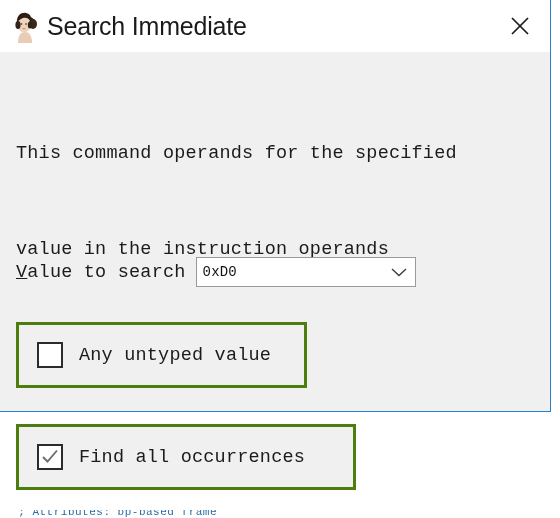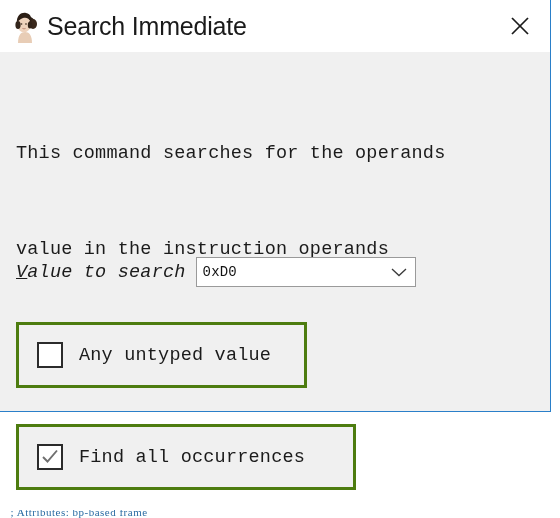--- a/index.html
+++ b/index.html
@@ -36,21 +36,21 @@
     width: 560px;
     height: 8px;
     background: #ffffff;
     overflow: hidden;
   }
   .bg-disasm {
     position: absolute;
     left: 4px;
     top: -4px;
     white-space: pre;
-    font-family: Liberation Serif, serif;
+    font-family: Liberation Mono, monospace;
     font-size: 11px;
     color: #2b6ca3;
     letter-spacing: 0.5px;
   }
 
   
   .dialog {
     position: absolute;
     left: 0;
     top: 0;
@@ -125,21 +125,20 @@
     left: 16px;
     top: 205px;
     display: flex;
     align-items: center;
   }
   .value-label {
     font-size: 18.5px;
     color: #1b1b1b;
     white-space: pre;
     letter-spacing: 0.2px;
-    font-style: italic;
   }
   .value-label .accel {
     text-decoration: underline;
   }
   .combo {
     margin-left: 10px;
     width: 220px;
     height: 30px;
     box-sizing: border-box;
     background: #ffffff;
@@ -269,21 +268,21 @@
       <svg width="26" height="26" viewBox="0 0 26 26" aria-hidden="true">
         <line x1="5" y1="5" x2="21" y2="21" stroke="#1a1a1a" stroke-width="1.7"></line>
         <line x1="21" y1="5" x2="5" y2="21" stroke="#1a1a1a" stroke-width="1.7"></line>
       </svg>
     </div>
   </div>
 
   <div class="dlg-body">
 
     <div class="desc">
-      <div>This command searches for the operands</div>
+      <div>This command operands for the specified</div>
       <div>value in the instruction operands</div>
       <div>and data items.</div>
     </div>
 
     <div class="value-row">
       <label class="value-label"><span class="accel">V</span><span>alue to search</span></label>
 
       <div class="combo">
         <span class="combo-value">0xD0</span>
         <span class="combo-arrow">

